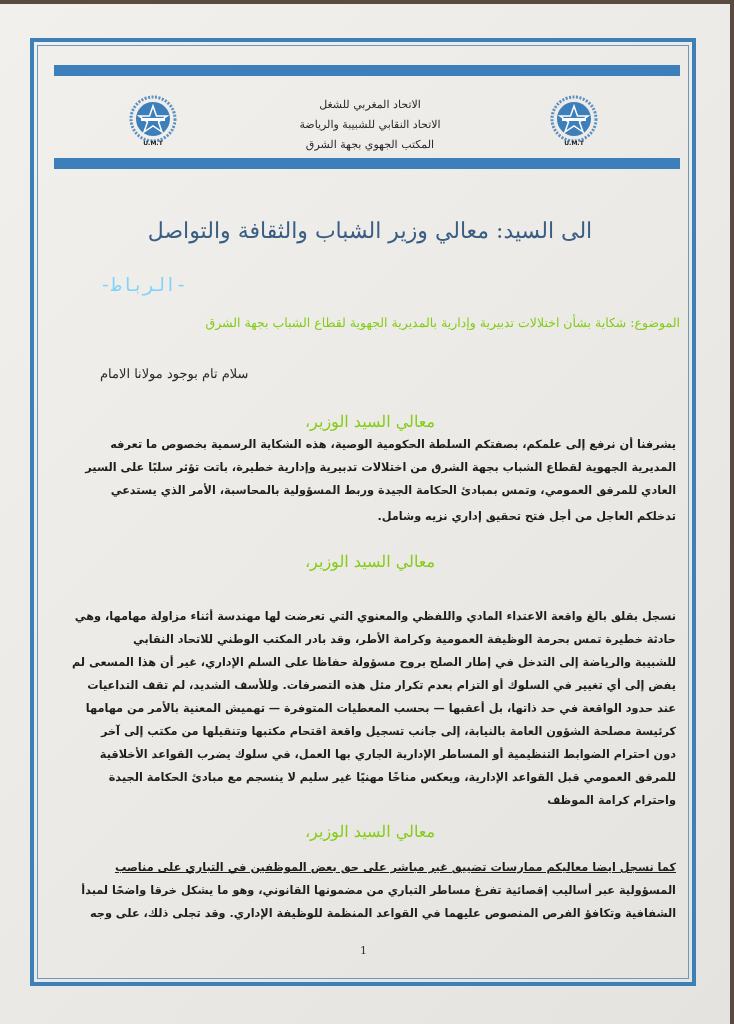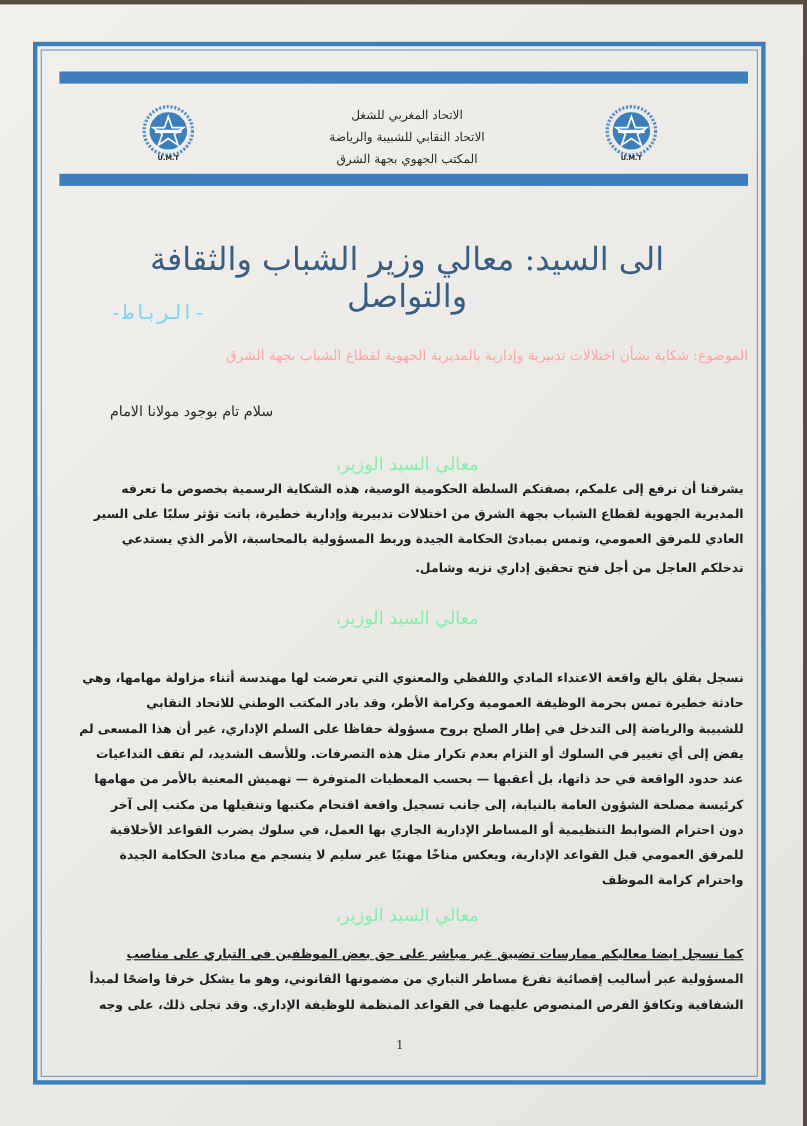--- a/index.html
+++ b/index.html
@@ -30,38 +30,38 @@
   }
   .logo.left { left: 127px; }
   .logo.right { left: 548px; }
   .hdr {
     position: absolute; left: 220px; width: 300px; text-align: center;
     font-family: "DejaVu Serif", serif; color: #2a2a2a; font-size: 11px;
     direction: rtl;
   }
   .title-to {
     position: absolute; left: 100px; width: 540px; top: 218px; text-align: center;
-    font-family: "DejaVu Serif", serif; color: #3a5d83; font-size: 29px; direction: rtl;
+    font-family: "DejaVu Serif", serif; color: #3a5d83; font-size: 22px; direction: rtl;
   }
   .title-city {
     position: absolute; left: 100px; width: 540px; top: 274px; text-align: left;
     font-family: Liberation Mono, monospace; color: #7dd3fc; font-size: 18px; direction: rtl;
   }
   .subject {
     position: absolute; left: 60px; width: 620px; top: 315px; text-align: right;
-    font-family: "DejaVu Serif", serif; color: #fca5a5; font-size: 12.5px; direction: rtl;
+    font-family: "DejaVu Serif", serif; color: #84cc16; font-size: 12.5px; direction: rtl;
     white-space: nowrap;
   }
   .greeting {
     position: absolute; left: 100px; width: 540px; top: 366px; text-align: left;
     font-family: "DejaVu Serif", serif; color: #2a2a2a; font-size: 13px; direction: rtl;
   }
   .salute {
     position: absolute; left: 100px; width: 540px; text-align: center;
-    font-family: "DejaVu Serif", serif; color: #86efac; font-size: 16px; direction: rtl;
+    font-family: "DejaVu Serif", serif; color: #84cc16; font-size: 16px; direction: rtl;
   }
   .para {
     position: absolute; left: 56px; width: 620px; direction: rtl; text-align: justify;
     text-align-last: right;
     font-family: "DejaVu Sans", sans-serif; font-size: 11.3px; color: #1e1e1e;
     font-weight: bold; line-height: 23px;
   }
   .para .line { display: block; white-space: nowrap; overflow: hidden; }
   .u { text-decoration: underline; }
   .pagenum {

